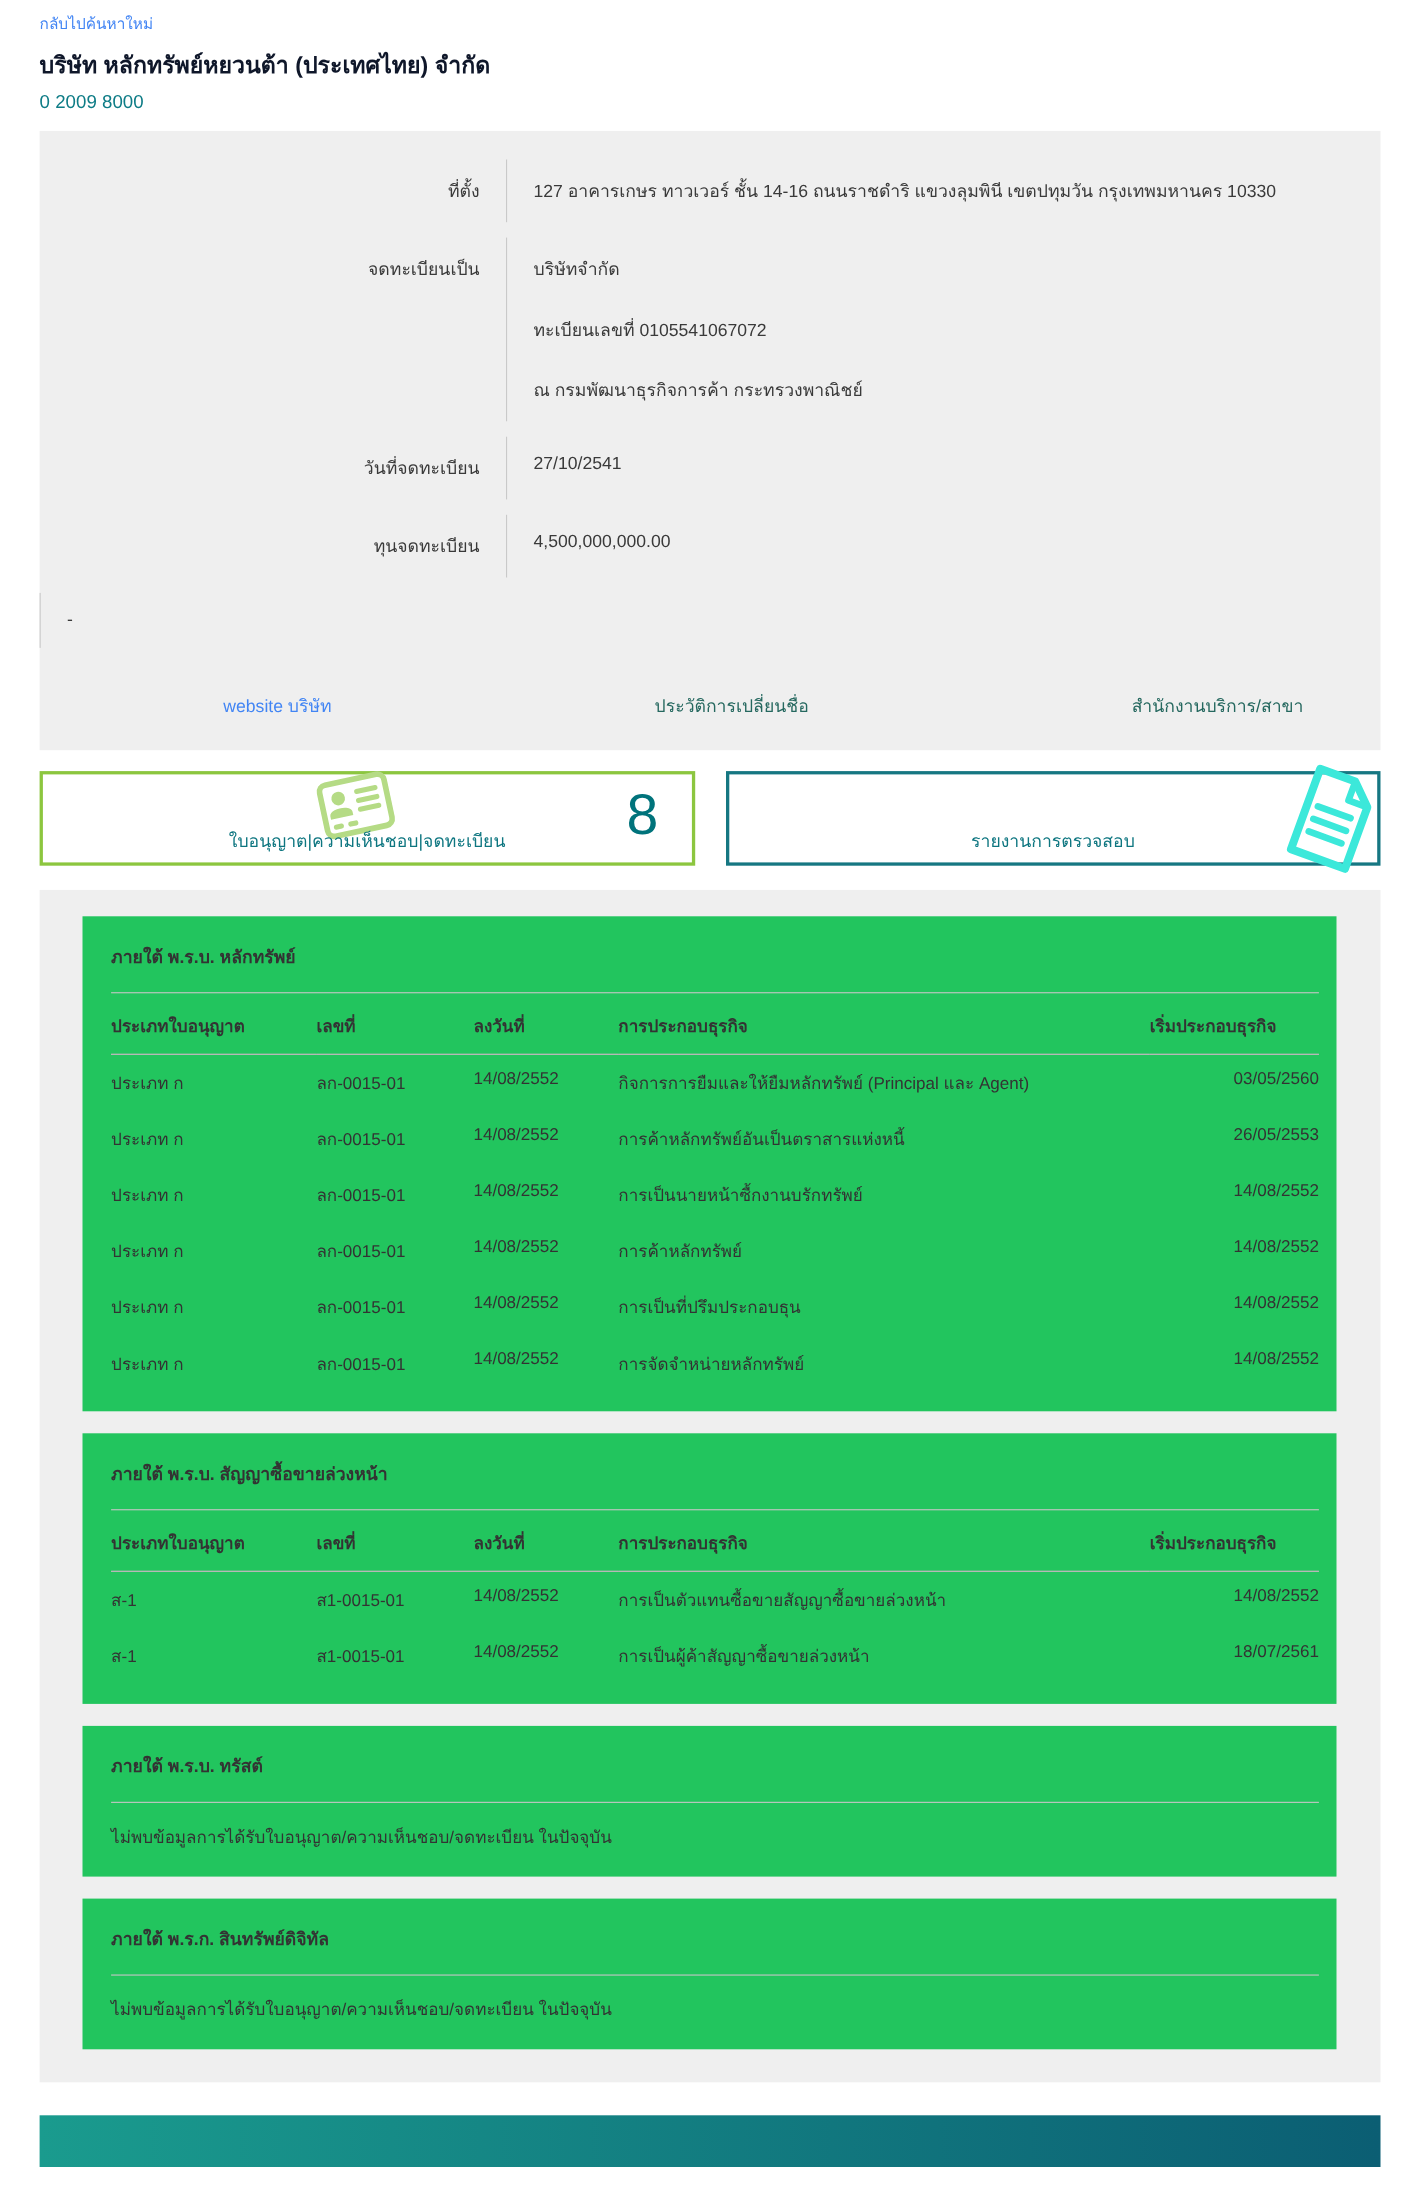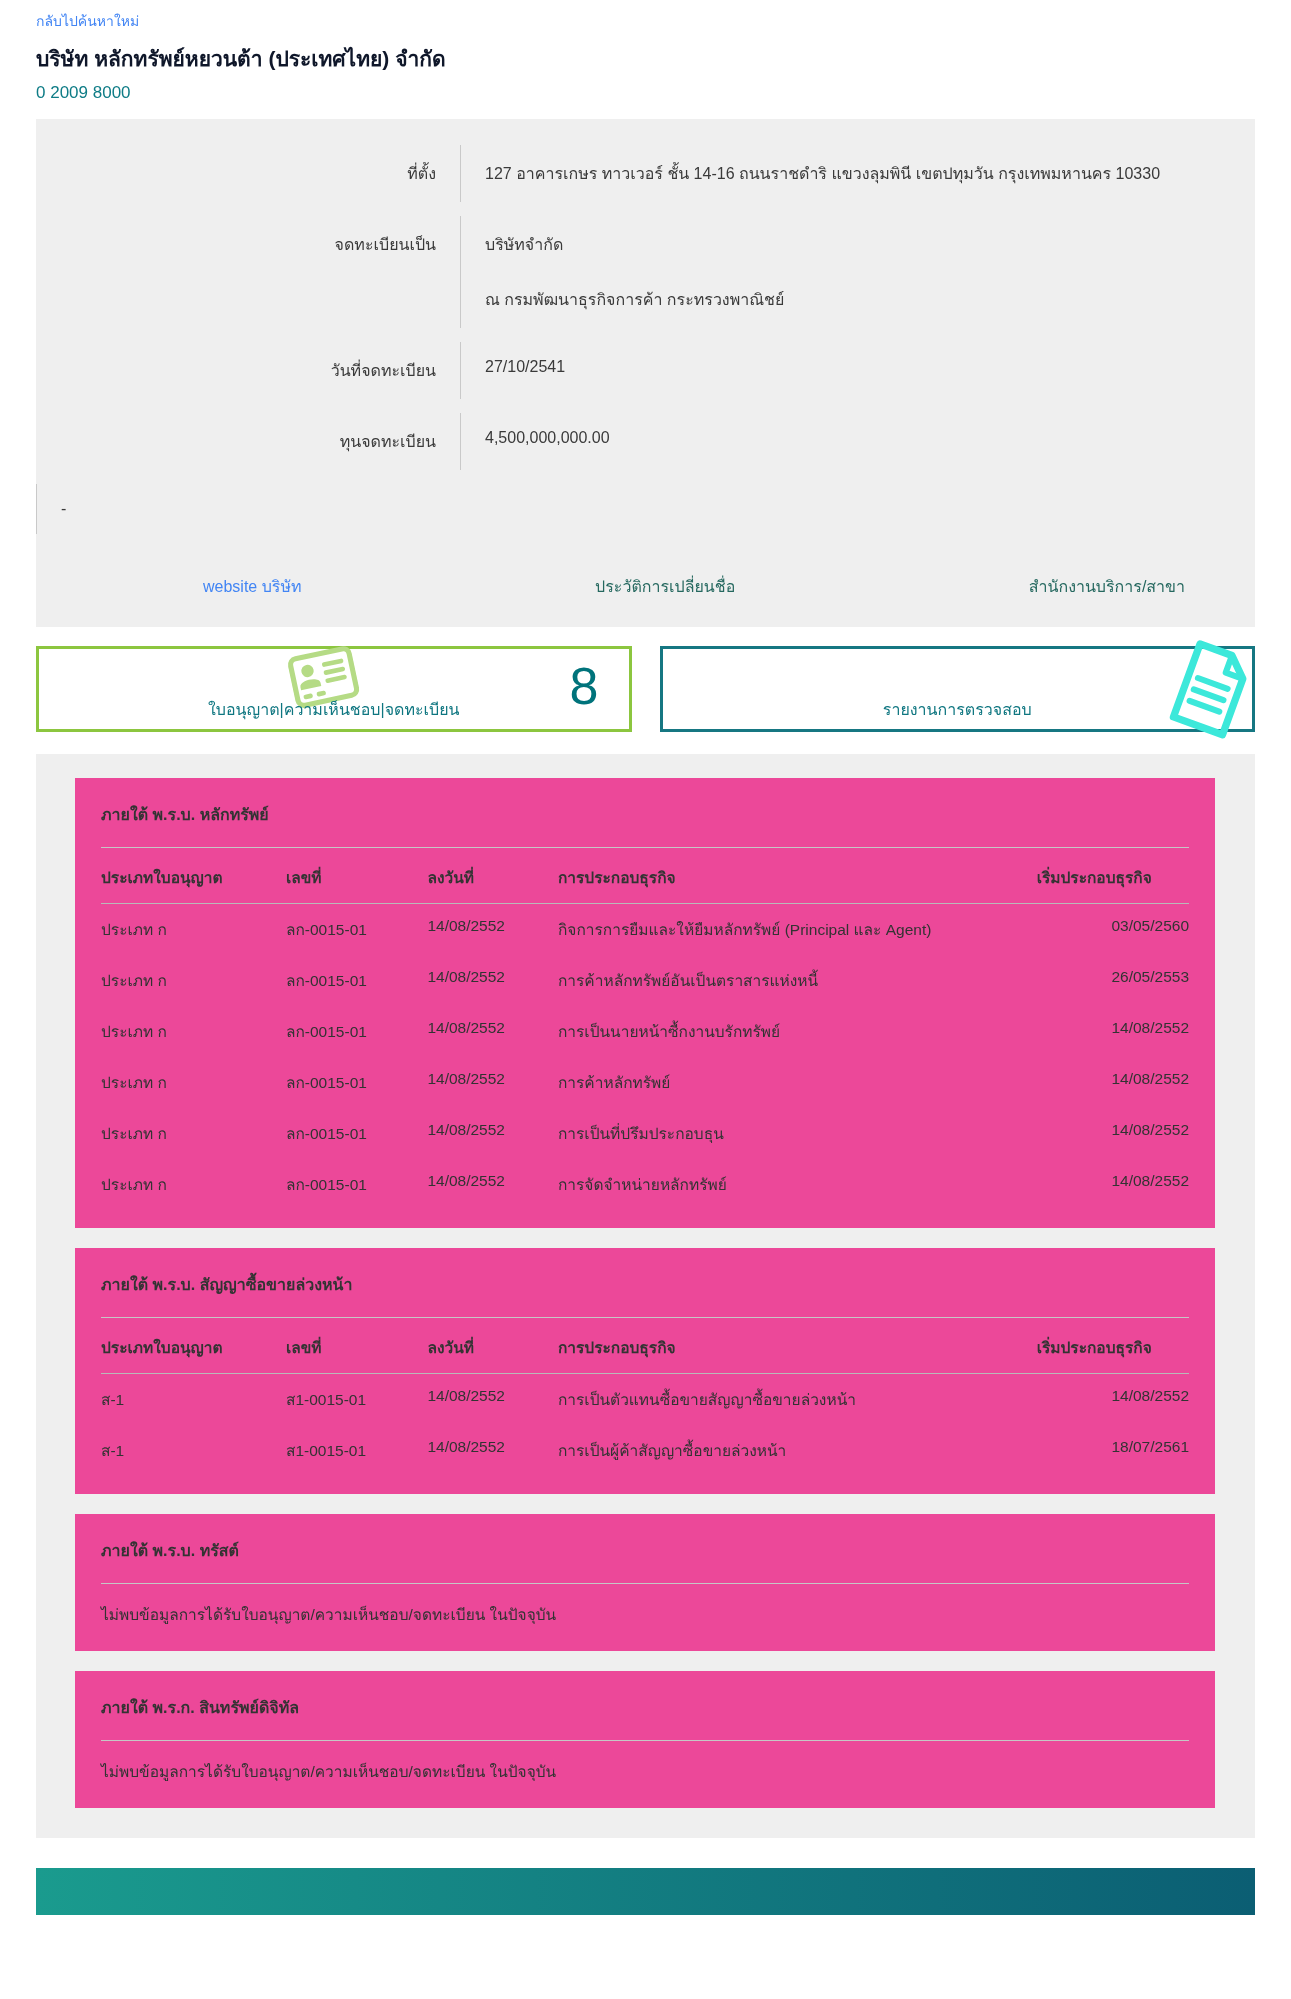--- a/index.html
+++ b/index.html
@@ -35,21 +35,21 @@
   .card-green { border:3px solid #8cc63f; }
   .card-teal  { border:3px solid #167782;text-decoration:underline; }
   .card-label { position:absolute; left:0; right:0; bottom:7px; text-align:center; color:#0e7680; font-size:16px; }
   .card-count { position:absolute; right:30px; top:46%; transform:translateY(-50%); font-size:52px; color:#00737b; line-height:1; }
   .idcard-icon { position:absolute; left:252px; top:0px; transform:rotate(-12deg); }
   .doc-icon { position:absolute; right:8px; top:-4px; transform:rotate(20deg); }
 
   
   .lic-box { background:#efefef; margin-top:22px; padding:24px 0 30px 0; }
   .lic-title { text-align:center; color:#19868e; font-size:19px; font-weight:400; margin:6px 0 28px 0; }
-  .sub-box { background:#ec4899; margin:0 40px 20px 39px; padding:24px 26px 18px 26px; }
+  .sub-box { background:#22c55e; margin:0 40px 20px 39px; padding:24px 16px 18px 26px; }
   .sub-box:last-child { margin-bottom:0; }
   .sub-heading { font-size:16px; font-weight:700; color:#333; margin:0; padding:0 0 20px 0; }
   .rule { border:none; border-top:1px solid #c6c6c6; margin:0; }
   table.lic { width:100%; border-collapse:collapse; font-size:15.5px; color:#333; }
   table.lic th { text-align:left; font-weight:700; padding:17px 0 13px 0; }
   table.lic thead tr { border-bottom:1px solid #b9b9b9; }
   table.lic td { padding:13px 0; vertical-align:top; }
   .col-type{width:17%;} .col-no{width:13%;} .col-date{width:12%;} .col-biz{width:44%;} .col-start{width:14%;}
   th.num, td.num { text-align:right; }
   .empty-msg { font-size:15.5px; color:#333; padding:18px 0 6px 0; margin:0; }
@@ -73,20 +73,21 @@
     <div class="info-row">
       <div class="info-label">ที่ตั้ง</div>
       <div class="info-value">
           <p>127 อาคารเกษร ทาวเวอร์ ชั้น 14-16 ถนนราชดำริ แขวงลุมพินี เขตปทุมวัน กรุงเทพมหานคร 10330</p>
         </div>
     </div>
     <div class="info-row">
       <div class="info-label">จดทะเบียนเป็น</div>
       <div class="info-value">
         <p>บริษัทจำกัด</p>
+        <p>ทะเบียนเลขที่ 0105541067072</p>
         <p>ณ กรมพัฒนาธุรกิจการค้า กระทรวงพาณิชย์</p>
       </div>
     </div>
     <div class="info-row">
       <div class="info-label">วันที่จดทะเบียน</div>
       <div class="info-value">
           <p>27/10/2541</p>
         </div>
     </div>
     <div class="info-row">

